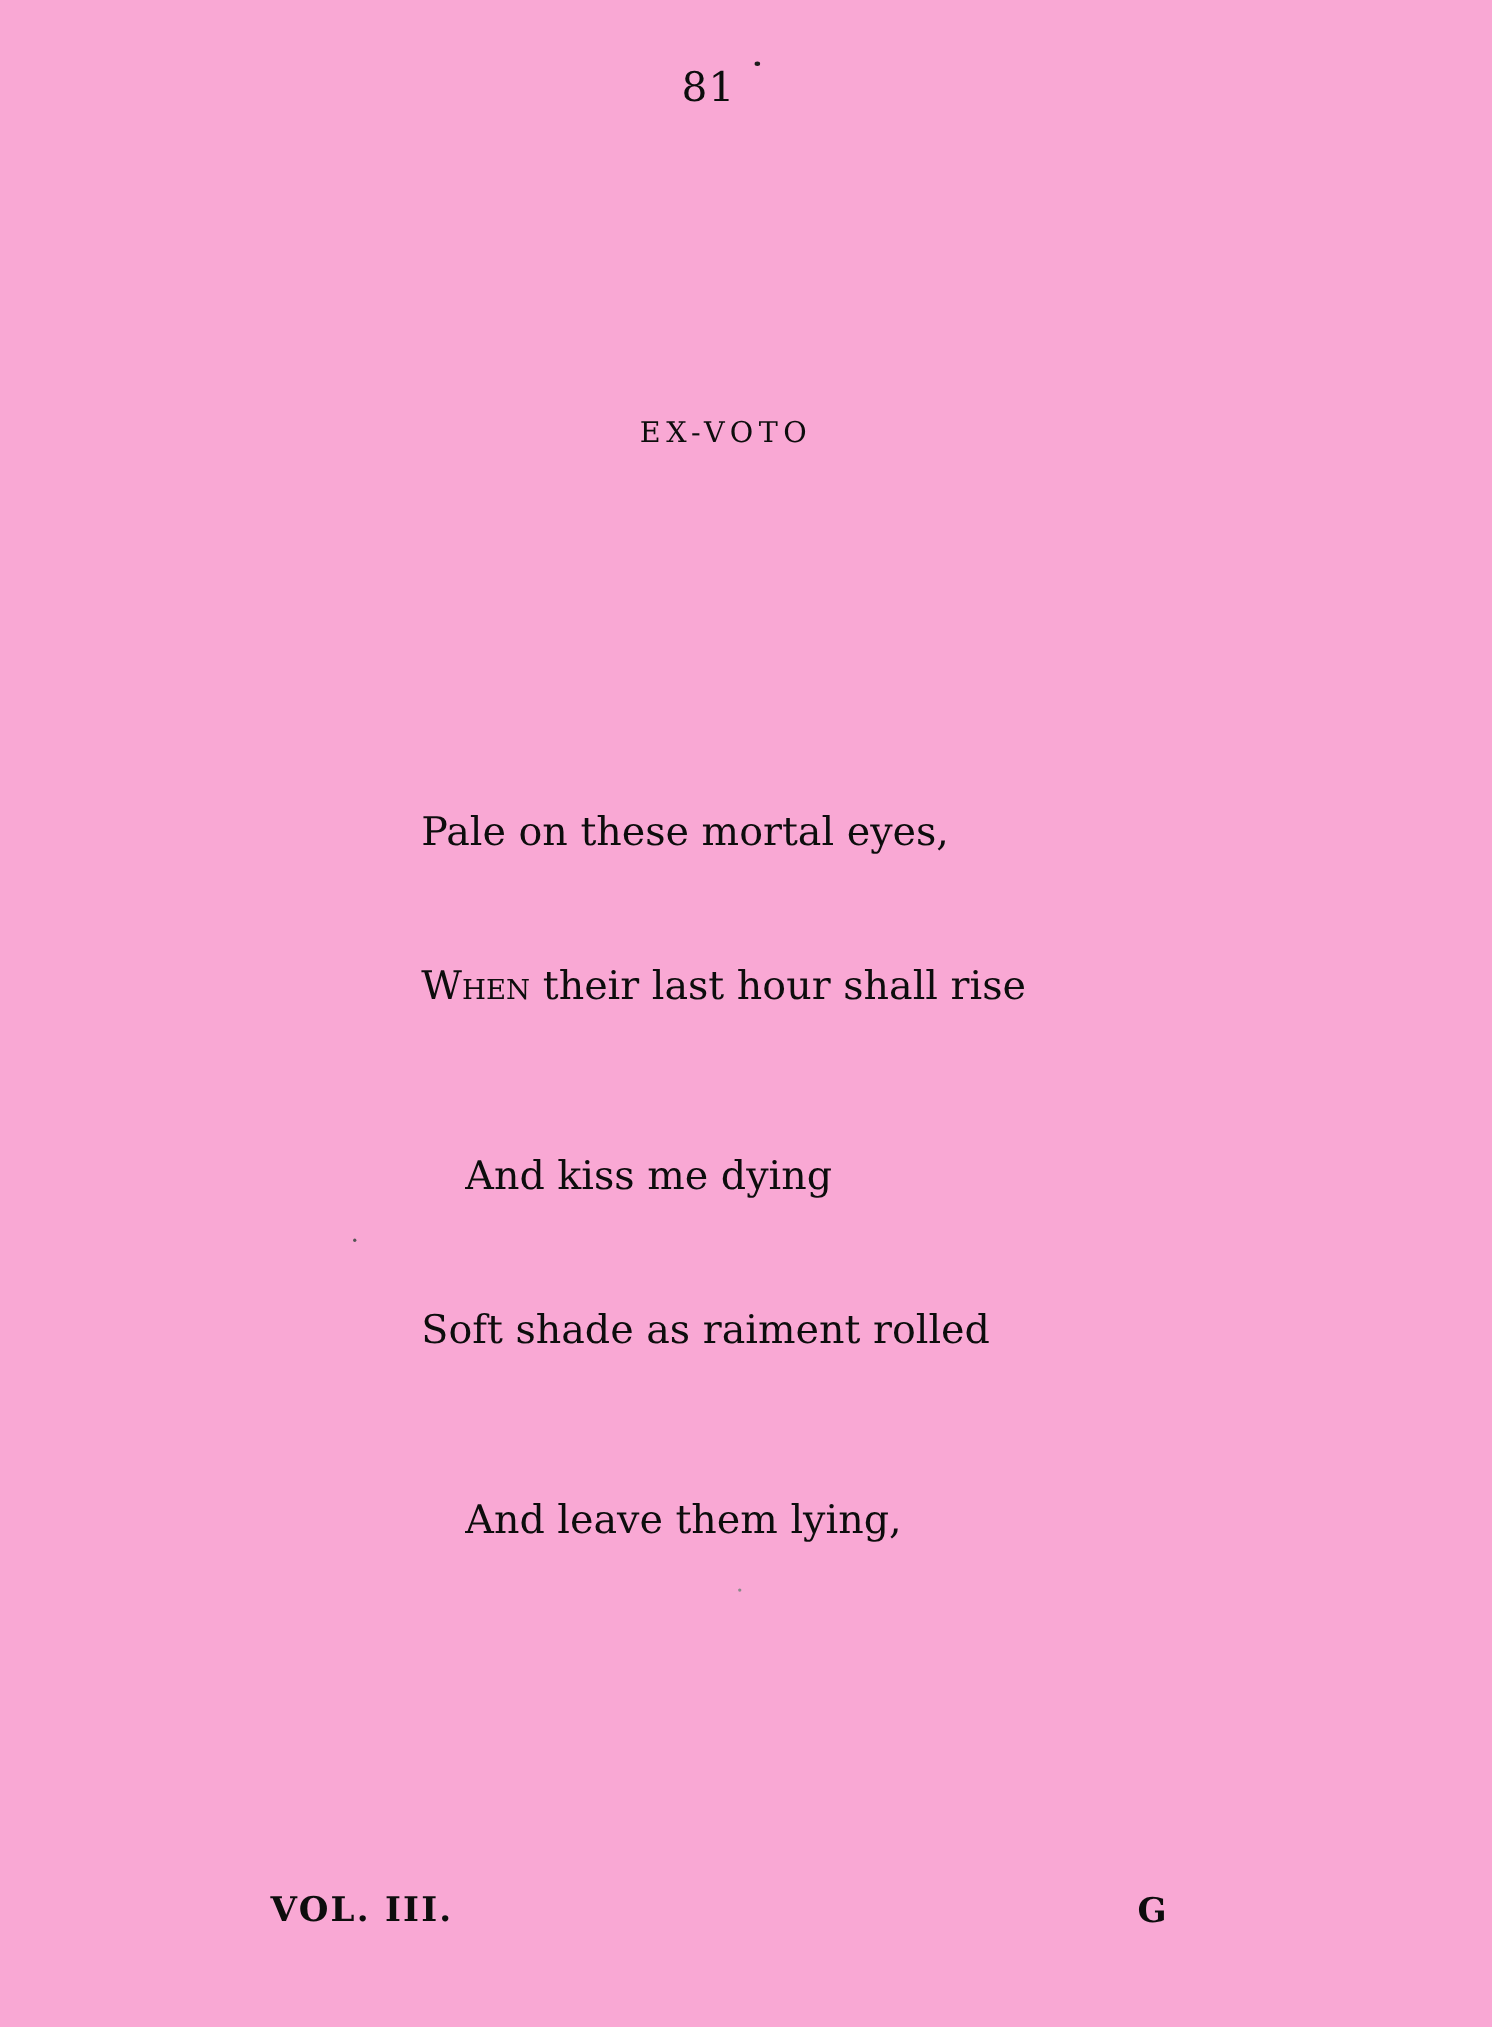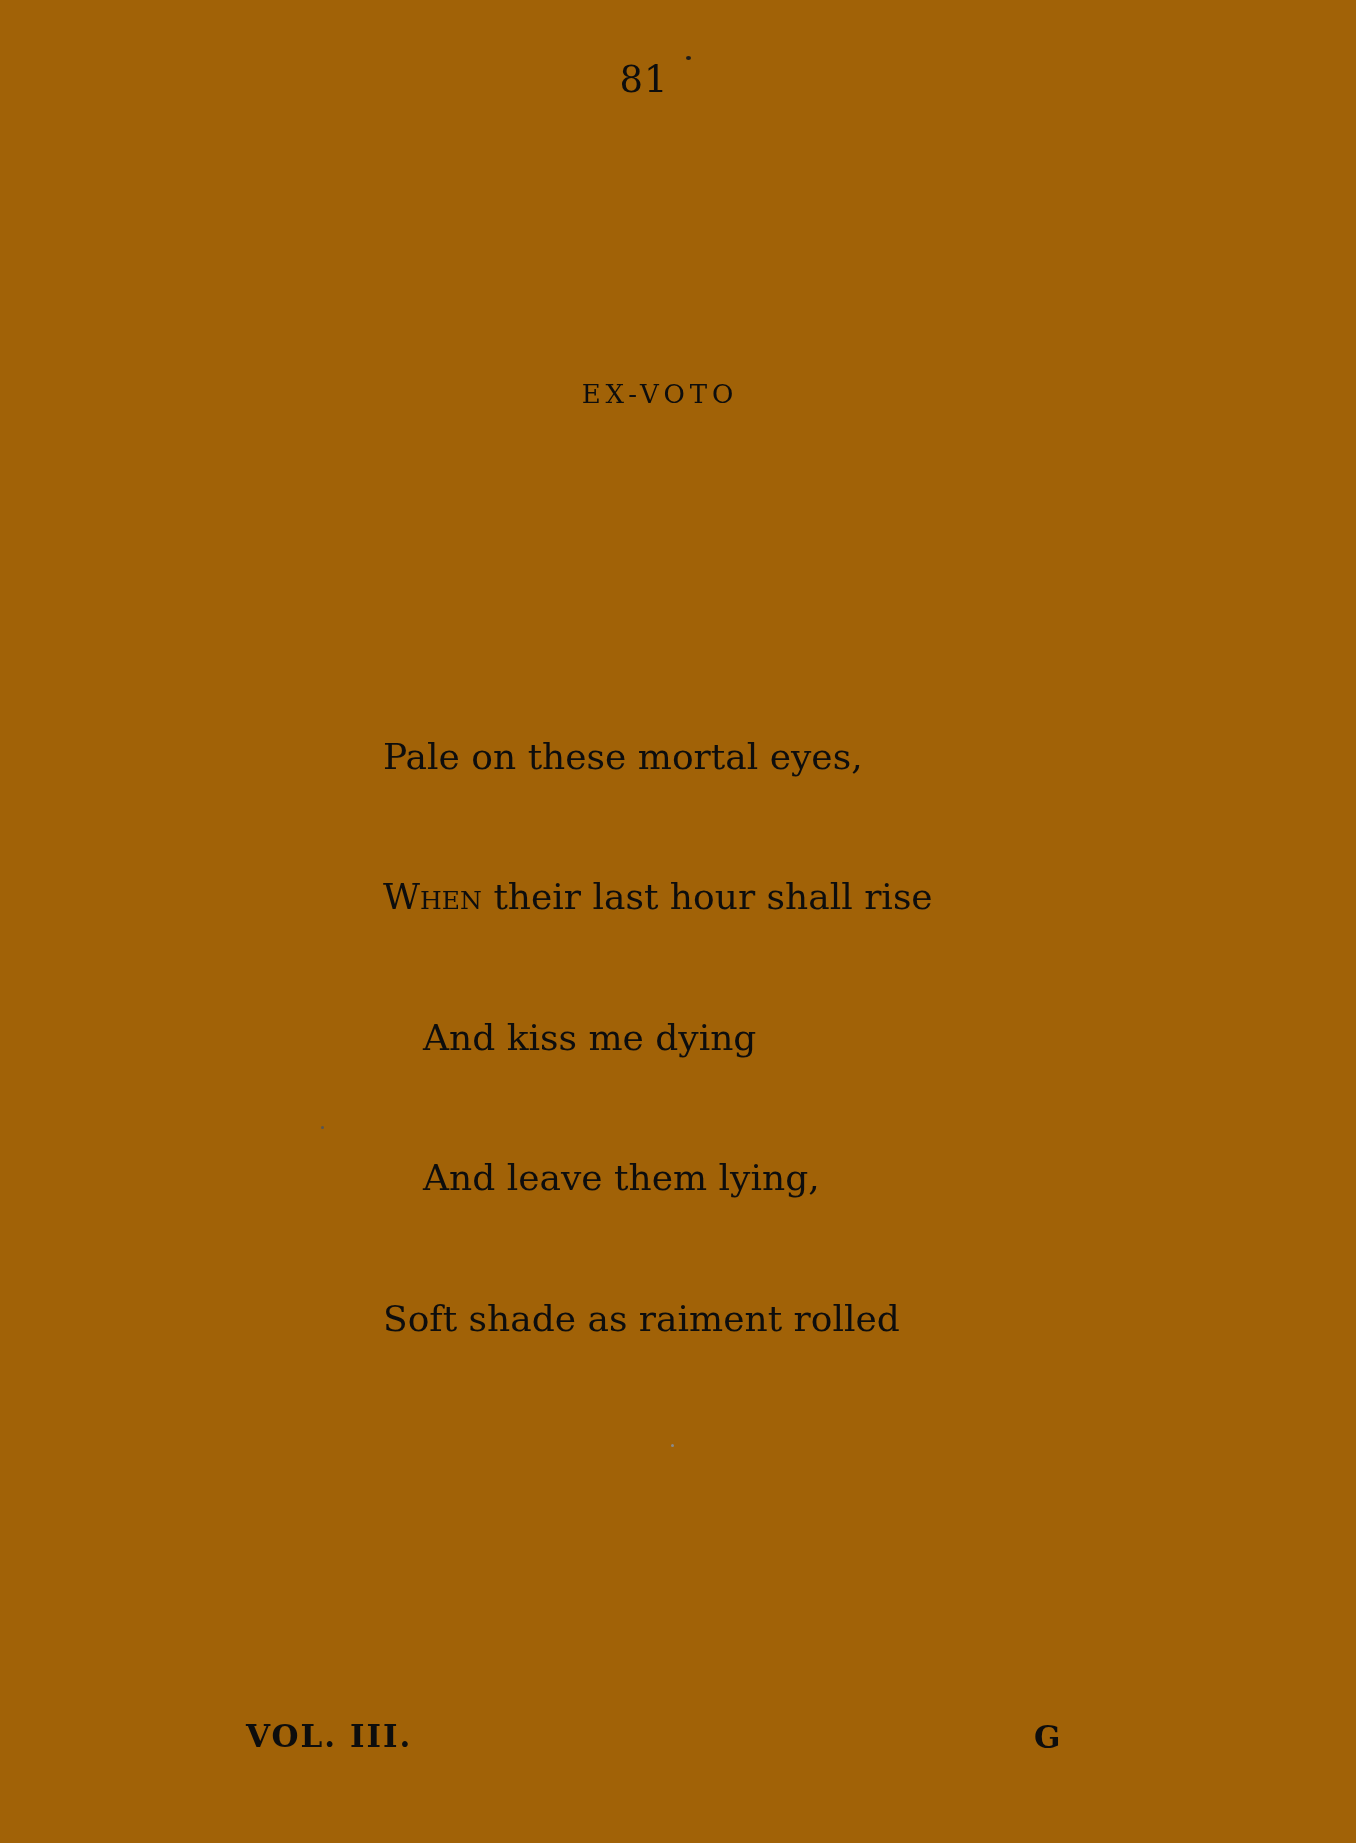--- a/index.html
+++ b/index.html
@@ -4,21 +4,21 @@
 <style>
   html, body {
     margin: 0;
     padding: 0;
     background: #ffffff;
   }
   #page {
     position: relative;
     width: 1356px;
     height: 1843px;
-    background: #a16207;
+    background: #f9a8d4;
     color: #0d0d0d;
     font-family: "DejaVu Serif", "Liberation Serif", serif;
     overflow: hidden;
   }
   #page-number {
     position: absolute;
     left: 596px;
     top: 58px;
     width: 96px;
     text-align: center;
@@ -44,21 +44,21 @@
     font-weight: 500;
   }
   #poem {
     position: absolute;
     left: 383px;
     top: 500px;
     font-size: 36px;
     line-height: 46.8px;
     white-space: pre;
   }
-  .line.indent { padding-left: 40px; }
+  .line.indent { padding-left: 40px; margin-top: 32px; }
   .small-caps { font-variant: small-caps; }
   #footer-volume {
     position: absolute;
     left: 246px;
     top: 1718px;
     font-size: 31px;
     font-weight: bold;
     letter-spacing: 2px;
   }
   #footer-signature {
@@ -78,22 +78,22 @@
   <div id="speck-head" class="speck"></div>
 
   <div id="poem-title">EX-VOTO</div>
 
   <div id="poem">
 
     <div class="stanza">
       <div class="line">Pale on these mortal eyes,</div>
       <div class="line"><span class="small-caps">When</span><span> their last hour shall rise</span></div>
       <div class="line indent">And kiss me dying</div>
+      <div class="line">Soft shade as raiment rolled</div>
       <div class="line indent">And leave them lying,</div>
-      <div class="line">Soft shade as raiment rolled</div>
     </div>
 
     
 
     
 
   </div>
 
   <div id="speck-mid" class="speck"></div>
   <div id="speck-lower" class="speck"></div>

